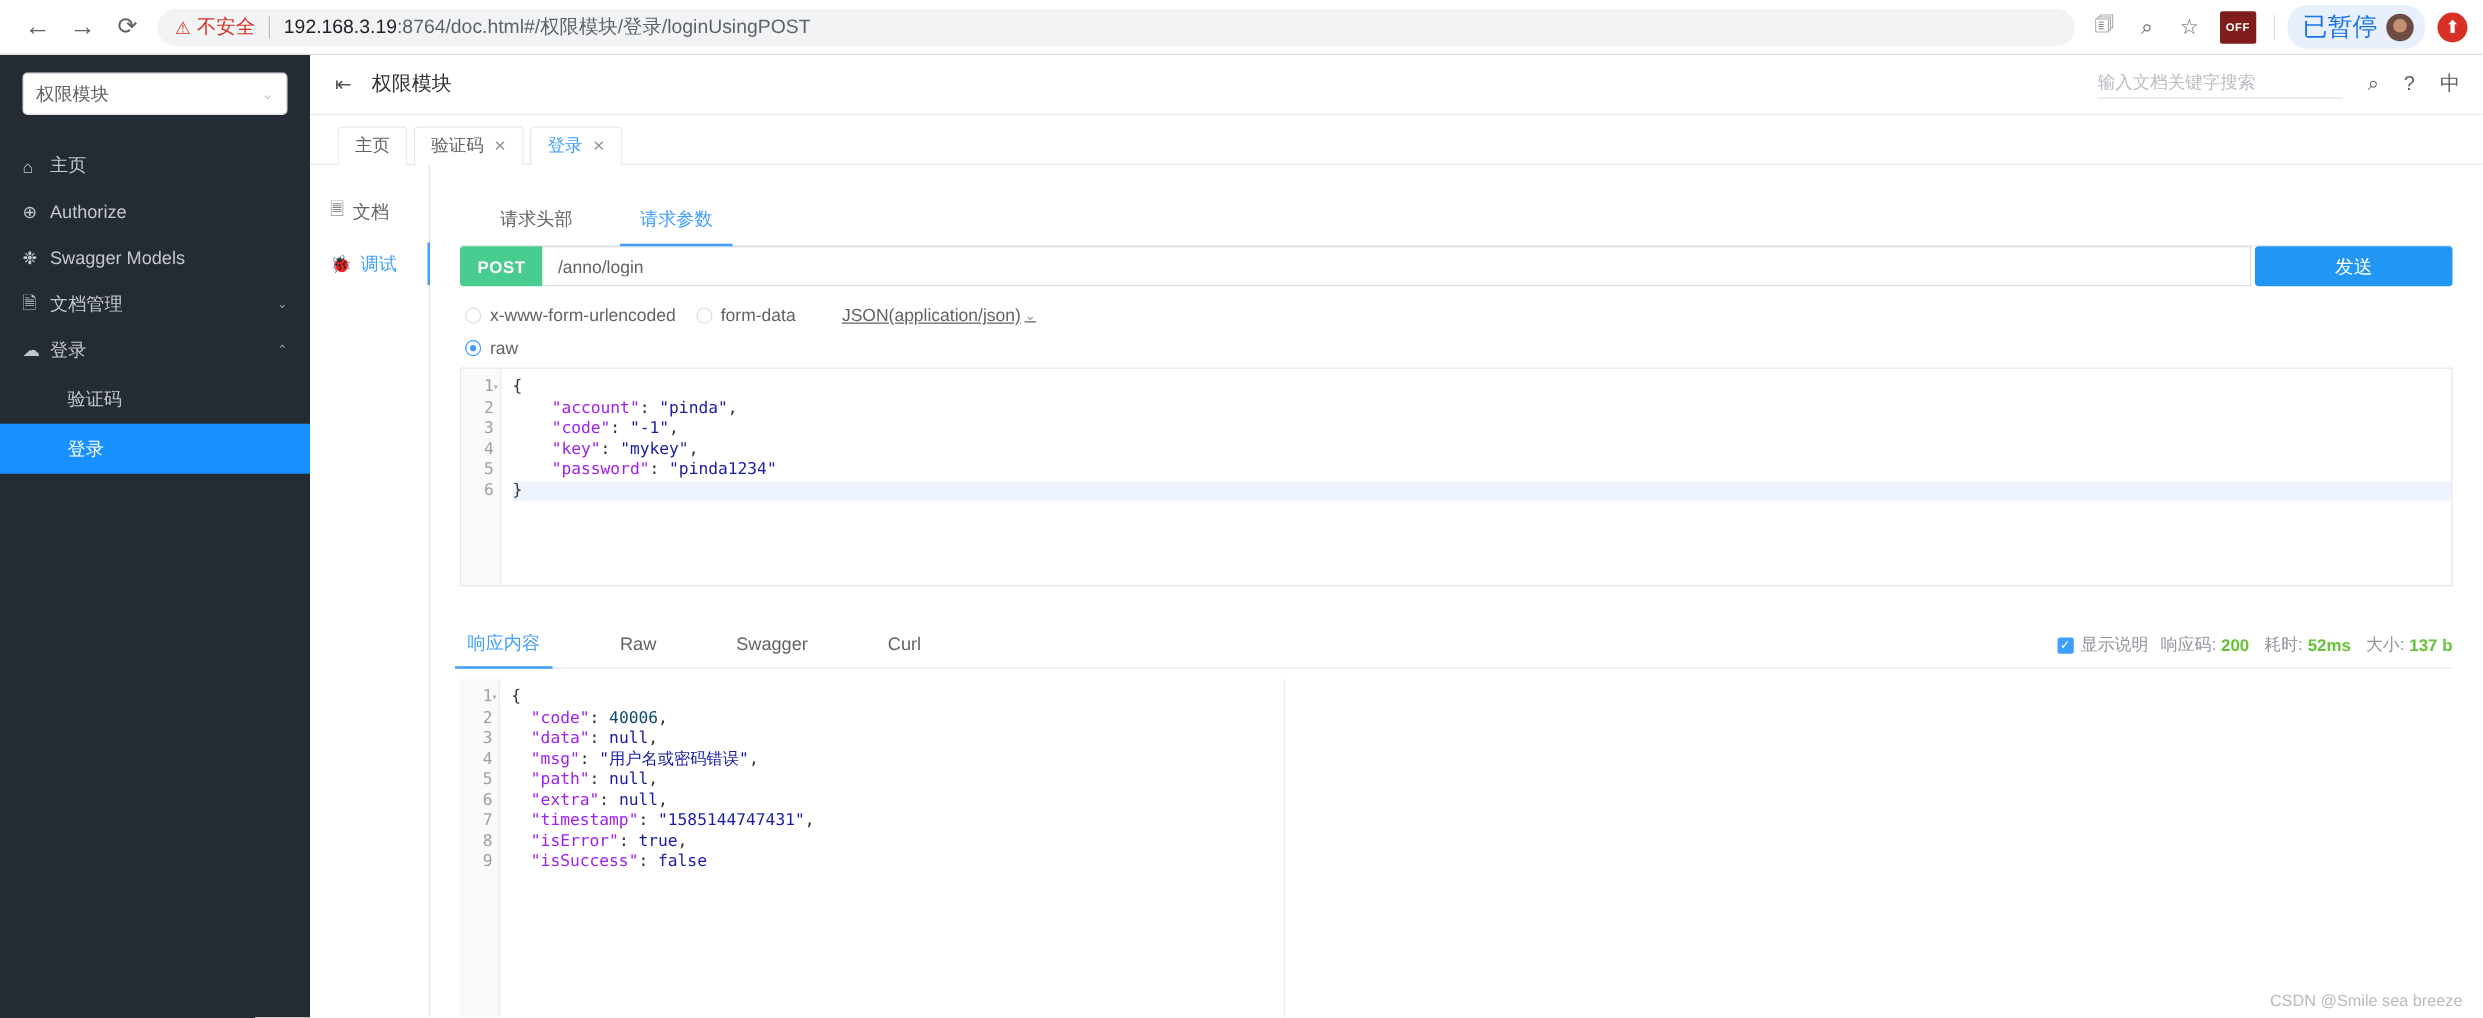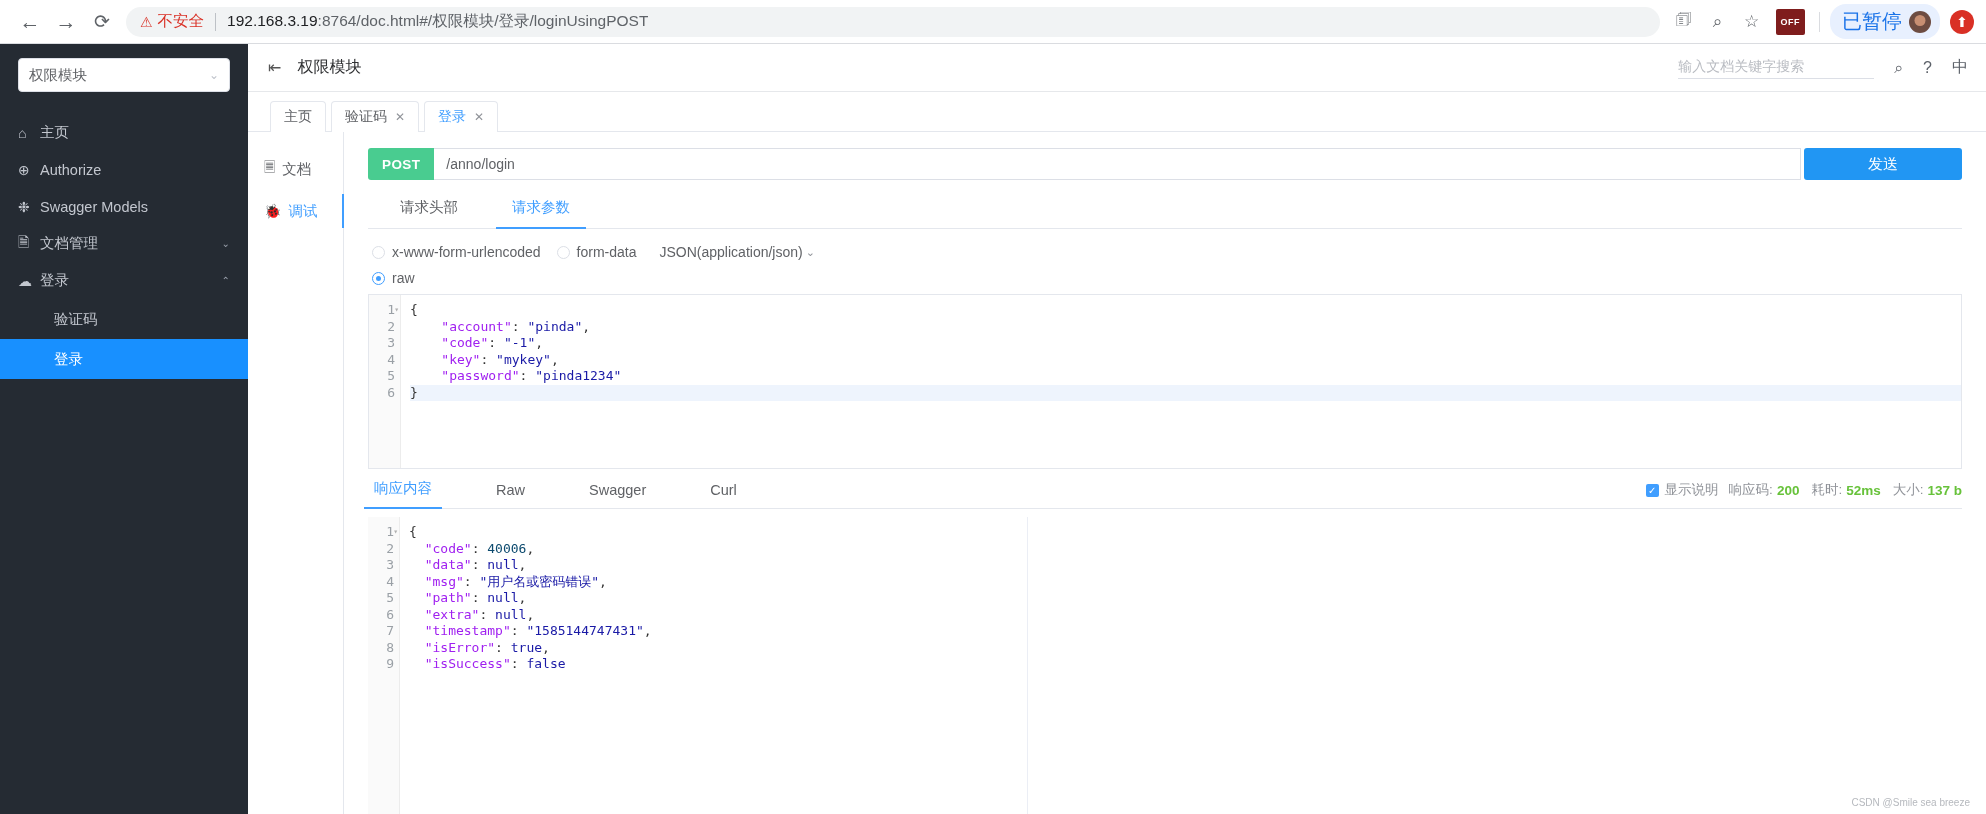--- a/index.html
+++ b/index.html
@@ -311,22 +311,22 @@
     position: relative;
   }
   .radio.checked .dot { border-color: #409eff; }
   .radio.checked .dot::after {
     content: ""; position: absolute;
     left: 3px; top: 3px; width: 5px; height: 5px;
     border-radius: 50%; background: #409eff;
   }
   #json-type {
     font-size: 14px; color: #606266;
-    margin-left: 7px;
-    display: flex; align-items: center;
+    margin-left: 21px;
+    display: flex; align-items: center; text-decoration: underline;
   }
   #json-type .chev { margin-left: 3px; font-size: 11px; color: #909399; }
   #raw-row { margin-top: 10px; padding-left: 4px; }
 
   
   .editor {
     margin-top: 8px;
     border: 1px solid #e4e7ed;
     background: #fff;
     display: flex;
@@ -361,21 +361,21 @@
   .s { color: #1a1aa6; }
   .n { color: #0c4a6e; }
   .lit { color: #1a1aa6; }
   .p { color: #333; }
   #req-editor { height: 175px; }
   #req-editor .code .ln.cur { background: #eef4fd; }
 
   
   #resp-head {
     display: flex; align-items: flex-end;
-    margin-top: 10px;
+    margin-top: 36px;
     border-bottom: 1px solid #e4e7ed;
   }
   .restab {
     font-size: 14.5px; color: #606266;
     padding: 0 6px 10px 6px;
     margin-right: 52px;
     position: relative;
   }
   .restab.active { color: #409eff; }
   .restab.active::after {
@@ -407,21 +407,21 @@
     width: 660px; flex: 0 0 660px;
     border: none;
     border-right: 1px solid #ebeef5;
     margin-top: 0;
   }
   #resp-desc { flex: 1 1 auto; }
 
   #watermark {
     position: absolute;
     right: 16px; bottom: 6px;
-    font-size: 10px;
+    font-size: 13px;
     color: #b6b9be;
   }
 </style>
 </head>
 <body>
 
 <div id="browser-bar">
   <div class="nav-btn">←</div>
   <div class="nav-btn">→</div>
   <div class="nav-btn reload">⟳</div>
@@ -524,33 +524,33 @@
           <span>文档</span>
         </div>
         <div class="vtab active">
           <span class="vt-icon">🐞</span>
           <span>调试</span>
         </div>
       </div>
 
       <div id="debug-panel">
 
+        <div id="req-tabs">
+          <div class="rtab">
+            <span>请求头部</span>
+          </div>
+          <div class="rtab active">
+            <span>请求参数</span>
+          </div>
+        </div>
+
         <div id="url-row">
           <span class="method-chip">POST</span>
           <input id="url-input" value="/anno/login" style="">
           <button id="send-btn">发送</button>
-        </div>
-
-        <div id="req-tabs">
-          <div class="rtab">
-            <span>请求头部</span>
-          </div>
-          <div class="rtab active">
-            <span>请求参数</span>
-          </div>
         </div>
 
         <div id="ctype-row">
           <label class="radio">
             <span class="dot"></span>
             <span>x-www-form-urlencoded</span>
           </label>
           <label class="radio">
             <span class="dot"></span>
             <span>form-data</span>

